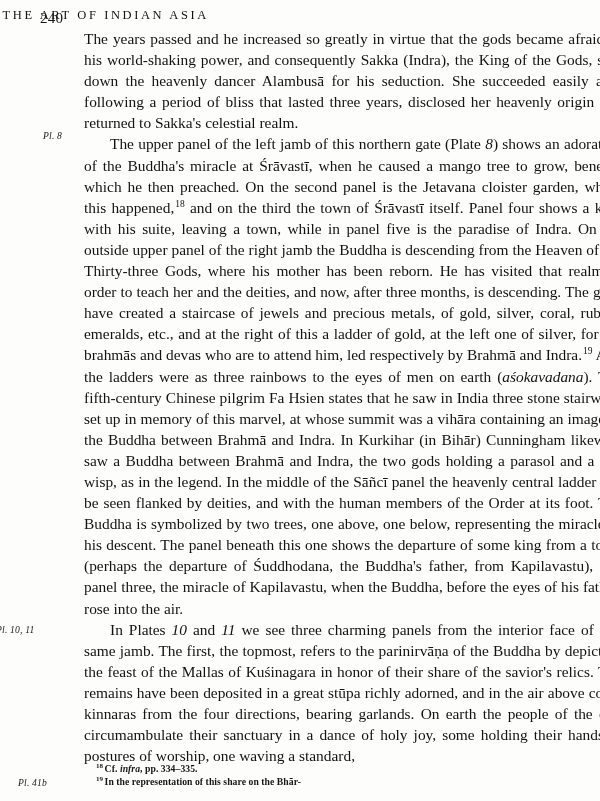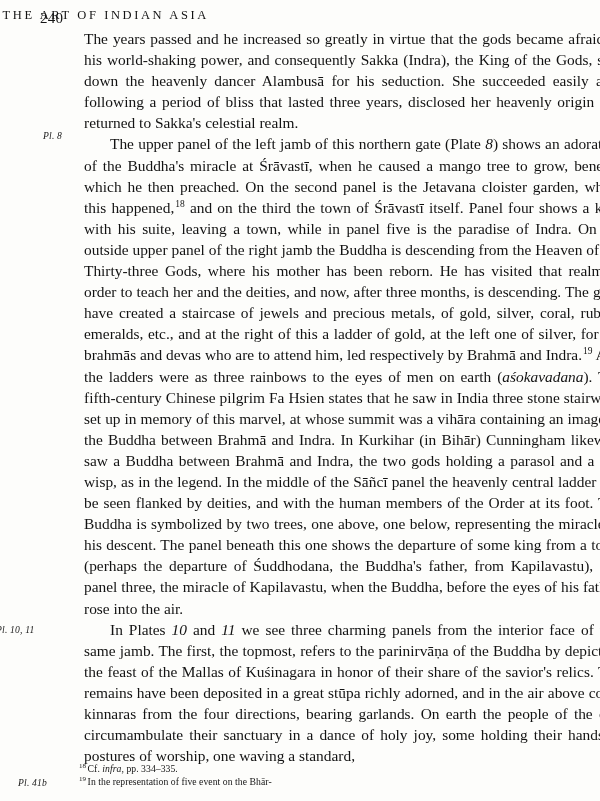--- a/index.html
+++ b/index.html
@@ -82,25 +82,26 @@
     color: #1a1a1a;
     white-space: nowrap;
   }
   .mn-pl8   { left: 43px;  top: 130px; }
   .mn-pl1011{ left: -4px;  top: 624px; }
   .mn-pl32b { left: 18px;  top: 777px; }
 
   
   .footnotes {
     position: absolute;
-    left: 79px;
+    left: 96px;
     top: 762px;
     width: 482px;
     display: flex;
     gap: 13px;
+    font-weight: bold;
   }
   .fn-col {
     width: 229px;
   }
   .fn-line {
     font-size: 9.7px;
     line-height: 13.2px;
     color: #161616;
     text-align: justify;
     letter-spacing: 0.05px;
@@ -133,21 +134,21 @@
     <p class="body indent"><span>The upper panel of the left jamb of this northern gate (Plate </span><i>8</i><span>) shows an adoration of the Buddha's miracle at Śrāvastī, when he caused a mango tree to grow, beneath which he then preached. On the second panel is the Jetavana cloister garden, where this happened,</span><sup class="fn">18</sup><span> and on the third the town of Śrāvastī itself. Panel four shows a king with his suite, leaving a town, while in panel five is the paradise of Indra. On the outside upper panel of the right jamb the Buddha is descending from the Heaven of the Thirty-three Gods, where his mother has been reborn. He has visited that realm in order to teach her and the deities, and now, after three months, is descending. The gods have created a staircase of jewels and precious metals, of gold, silver, coral, rubies, emeralds, etc., and at the right of this a ladder of gold, at the left one of silver, for the brahmās and devas who are to attend him, led respectively by Brahmā and Indra.</span><sup class="fn">19</sup><span> And the ladders were as three rainbows to the eyes of men on earth (</span><i>aśokavadana</i><span>). The fifth-century Chinese pilgrim Fa Hsien states that he saw in India three stone stairways set up in memory of this marvel, at whose summit was a vihāra containing an image of the Buddha between Brahmā and Indra. In Kurkihar (in Bihār) Cunningham likewise saw a Buddha between Brahmā and Indra, the two gods holding a parasol and a fly-wisp, as in the legend. In the middle of the Sāñcī panel the heavenly central ladder can be seen flanked by deities, and with the human members of the Order at its foot. The Buddha is symbolized by two trees, one above, one below, representing the miracle of his descent. The panel beneath this one shows the departure of some king from a town (perhaps the departure of Śuddhodana, the Buddha's father, from Kapilavastu), and panel three, the miracle of Kapilavastu, when the Buddha, before the eyes of his father, rose into the air.</span></p>
 
     <p class="body indent"><span>In Plates </span><i>10</i><span> and </span><i>11</i><span> we see three charming panels from the interior face of this same jamb. The first, the topmost, refers to the parinirvāṇa of the Buddha by depicting the feast of the Mallas of Kuśinagara in honor of their share of the savior's relics. The remains have been deposited in a great stūpa richly adorned, and in the air above come kinnaras from the four directions, bearing garlands. On earth the people of the city circumambulate their sanctuary in a dance of holy joy, some holding their hands in postures of worship, one waving a standard,</span></p>
 
   </div>
 
   <div class="footnotes">
 
     <div class="fn-col">
       <div class="fn-line"><sup>18</sup><span>Cf. </span><i>infra</i><span>, pp. 334–335.</span></div>
-      <div class="fn-line"><sup>19</sup><span>In the representation of five event on the Bhār-</span></div>
+      <div class="fn-line"><sup>19</sup><span>In the representation of this share on the Bhār-</span></div>
     </div>
 
     <div class="fn-col">
     </div>
 
   </div>
 
 </div>
 
 </body></html>

